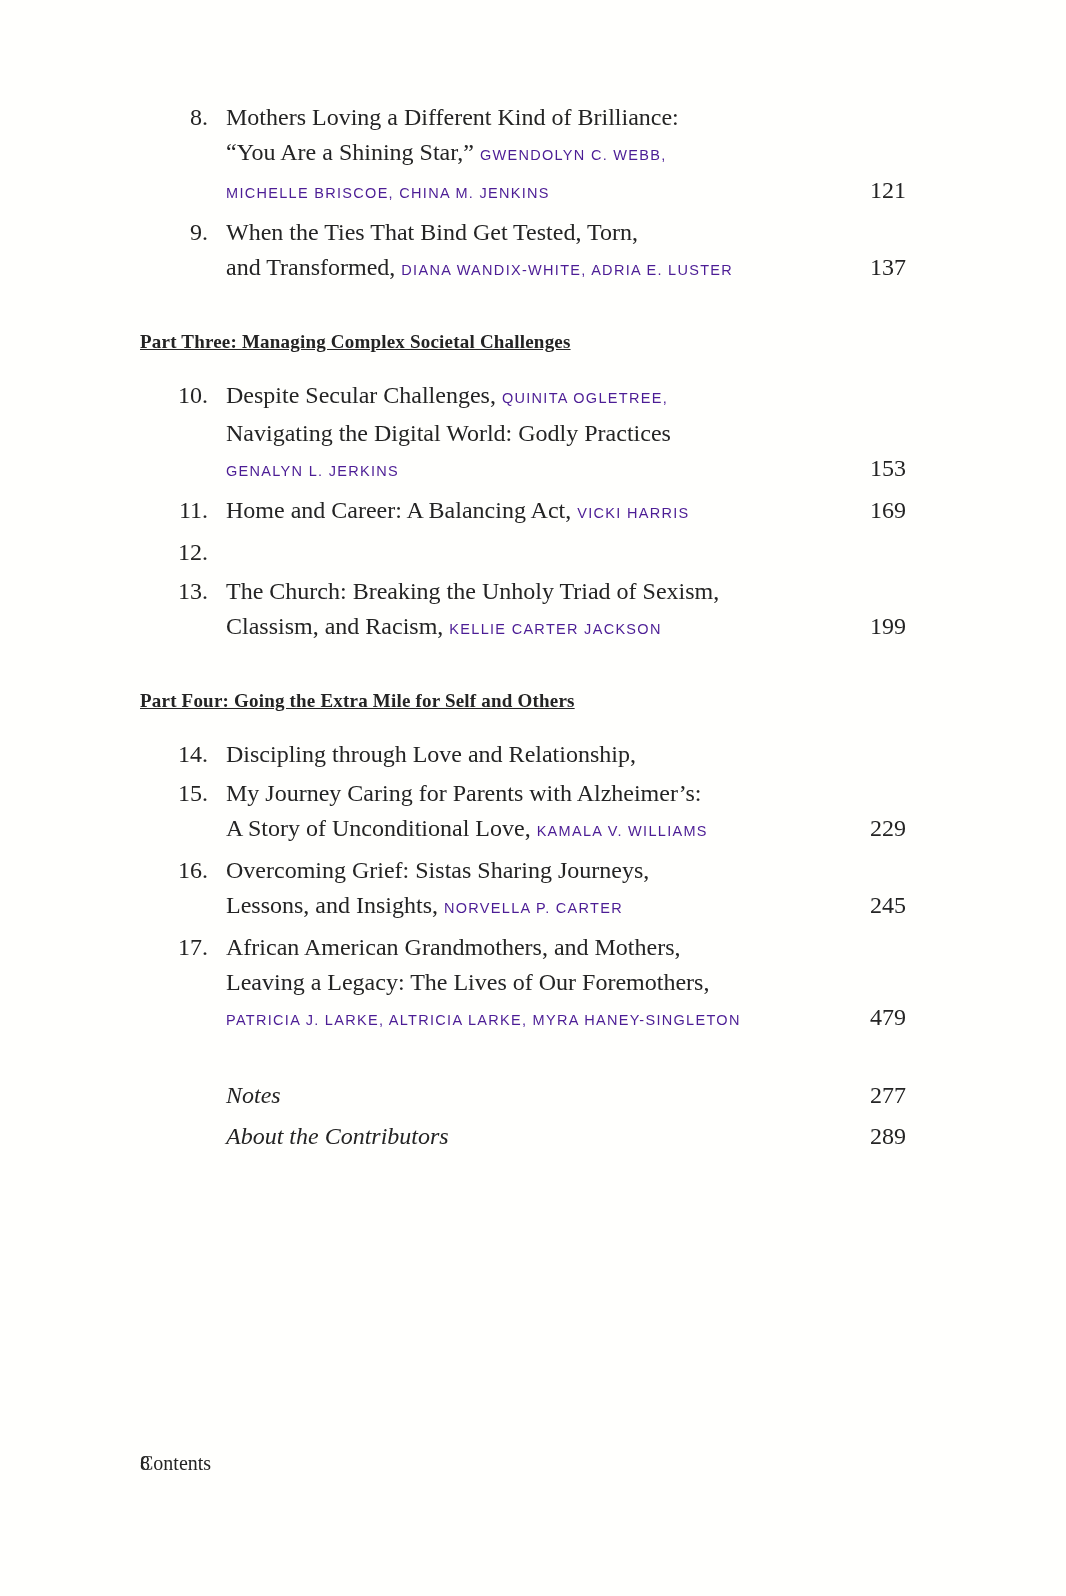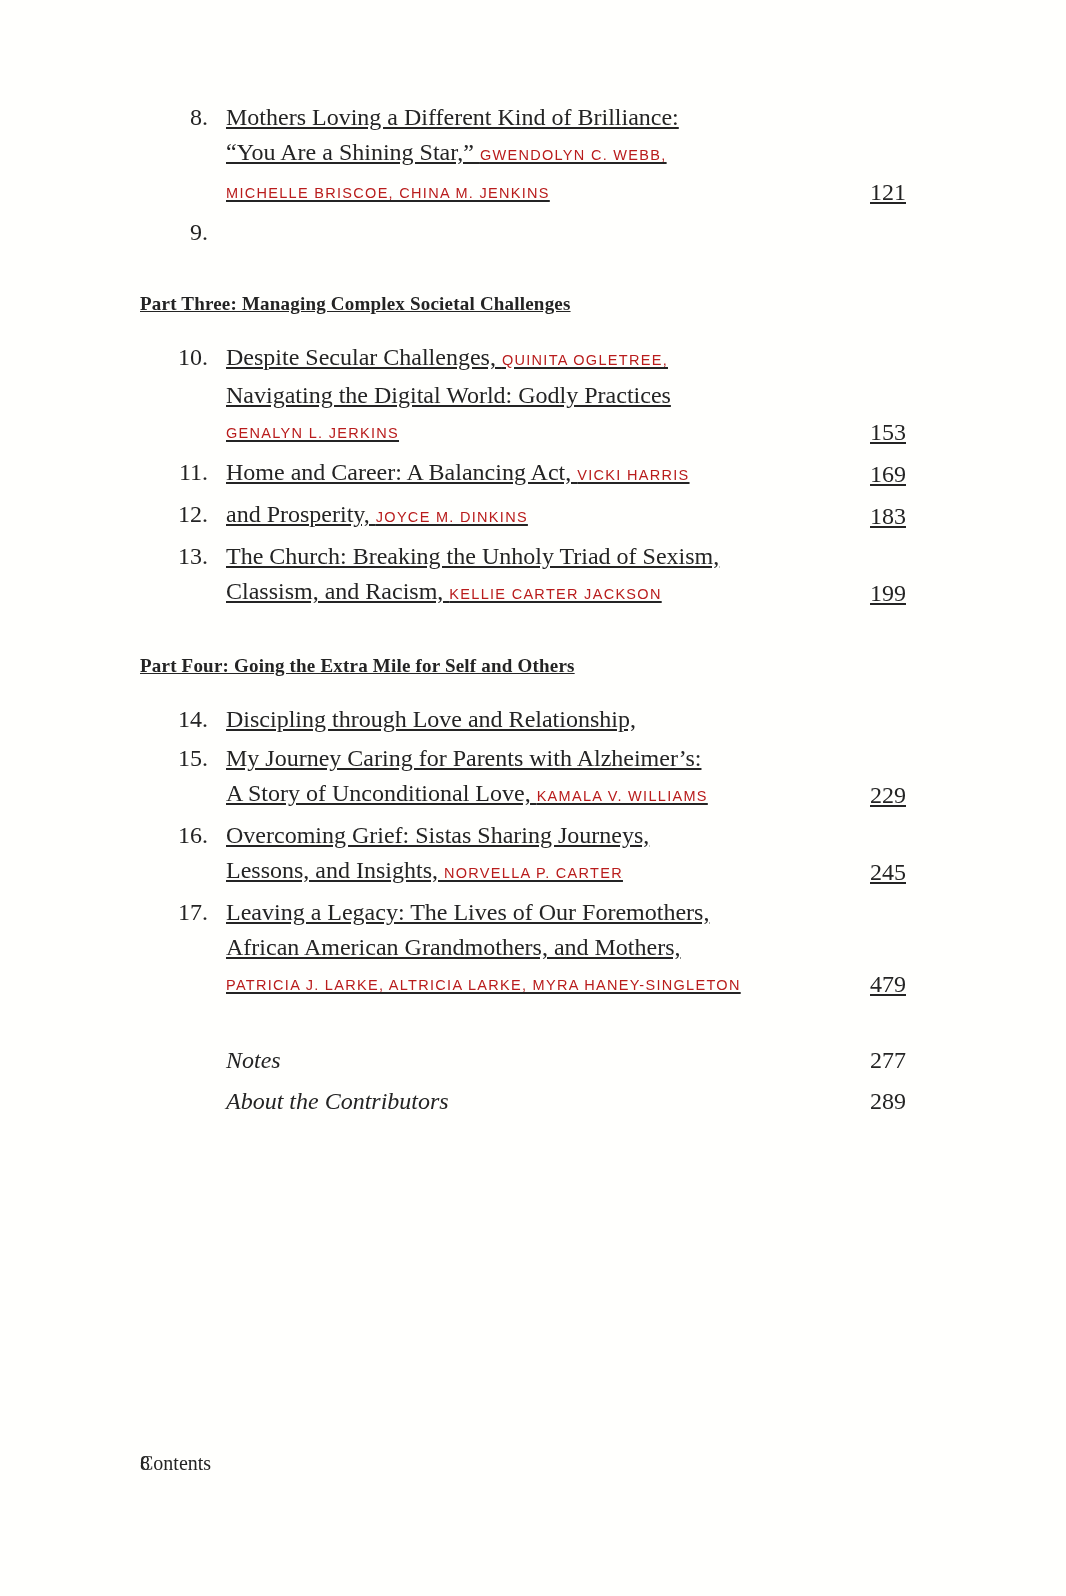--- a/index.html
+++ b/index.html
@@ -42,36 +42,35 @@
     font-size: 24px;
     line-height: 35px;
     flex-shrink: 0;
   }
   .entry-body {
     flex: 1;
     min-width: 0;
   }
   .line {
     display: flex;
-    align-items: center;
+    align-items: flex-start;
     line-height: 35px;
-    text-decoration: underline;
   }
   .line-text {
     white-space: nowrap;
     font-size: 24px;
   }
   .t-title {
     font-size: 24px;
   }
   .t-author {
     font-family: "Liberation Sans", sans-serif;
     font-size: 14.5px;
     letter-spacing: 1.3px;
-    color: #b91c1c;
+    color: #4c1d95;
   }
   .pg {
     margin-left: auto;
     padding-left: 12px;
     font-size: 24px;
     flex-shrink: 0;
   }
   .backmatter {
     margin-top: 37px;
     text-align: right;
@@ -122,20 +121,29 @@
               <div class="line-text"><span class="t-title">“You Are a Shining Star,” </span><span class="t-author">GWENDOLYN C. WEBB,</span></div>
             </div>
             <div class="line">
               <div class="line-text"><span class="t-author">MICHELLE BRISCOE, CHINA M. JENKINS</span></div>
               <div class="pg">121</div>
             </div>
           </div>
         </div>
         <div class="entry">
           <div class="num">9.</div>
+          <div class="entry-body">
+            <div class="line">
+              <div class="line-text"><span class="t-title">When the Ties That Bind Get Tested, Torn,</span></div>
+            </div>
+            <div class="line">
+              <div class="line-text"><span class="t-title">and Transformed, </span><span class="t-author">DIANA WANDIX-WHITE, ADRIA E. LUSTER</span></div>
+              <div class="pg">137</div>
+            </div>
+          </div>
         </div>
         <div class="part-heading">Part Three: Managing Complex Societal Challenges</div>
         <div class="entry">
           <div class="num">10.</div>
           <div class="entry-body">
             <div class="line">
               <div class="line-text"><span class="t-title">Despite Secular Challenges, </span><span class="t-author">QUINITA OGLETREE,</span></div>
             </div>
             <div class="line">
               <div class="line-text"><span class="t-title">Navigating the Digital World: Godly Practices</span></div>
@@ -151,24 +159,20 @@
           <div class="entry-body">
             <div class="line">
               <div class="line-text"><span class="t-title">Home and Career: A Balancing Act, </span><span class="t-author">VICKI HARRIS</span></div>
               <div class="pg">169</div>
             </div>
           </div>
         </div>
         <div class="entry">
           <div class="num">12.</div>
           <div class="entry-body">
-            <div class="line">
-              <div class="line-text"><span class="t-title">and Prosperity, </span><span class="t-author">JOYCE M. DINKINS</span></div>
-              <div class="pg">183</div>
-            </div>
           </div>
         </div>
         <div class="entry">
           <div class="num">13.</div>
           <div class="entry-body">
             <div class="line">
               <div class="line-text"><span class="t-title">The Church: Breaking the Unholy Triad of Sexism,</span></div>
             </div>
             <div class="line">
               <div class="line-text"><span class="t-title">Classism, and Racism, </span><span class="t-author">KELLIE CARTER JACKSON</span></div>
@@ -206,24 +210,24 @@
             <div class="line">
               <div class="line-text"><span class="t-title">Lessons, and Insights, </span><span class="t-author">NORVELLA P. CARTER</span></div>
               <div class="pg">245</div>
             </div>
           </div>
         </div>
         <div class="entry">
           <div class="num">17.</div>
           <div class="entry-body">
             <div class="line">
+              <div class="line-text"><span class="t-title">African American Grandmothers, and Mothers,</span></div>
+            </div>
+            <div class="line">
               <div class="line-text"><span class="t-title">Leaving a Legacy: The Lives of Our Foremothers,</span></div>
-            </div>
-            <div class="line">
-              <div class="line-text"><span class="t-title">African American Grandmothers, and Mothers,</span></div>
             </div>
             <div class="line">
               <div class="line-text"><span class="t-author">PATRICIA J. LARKE, ALTRICIA LARKE, MYRA HANEY-SINGLETON</span></div>
               <div class="pg">479</div>
             </div>
           </div>
         </div>
       </div>
     <div class="backmatter">
         <div class="bm-line">

